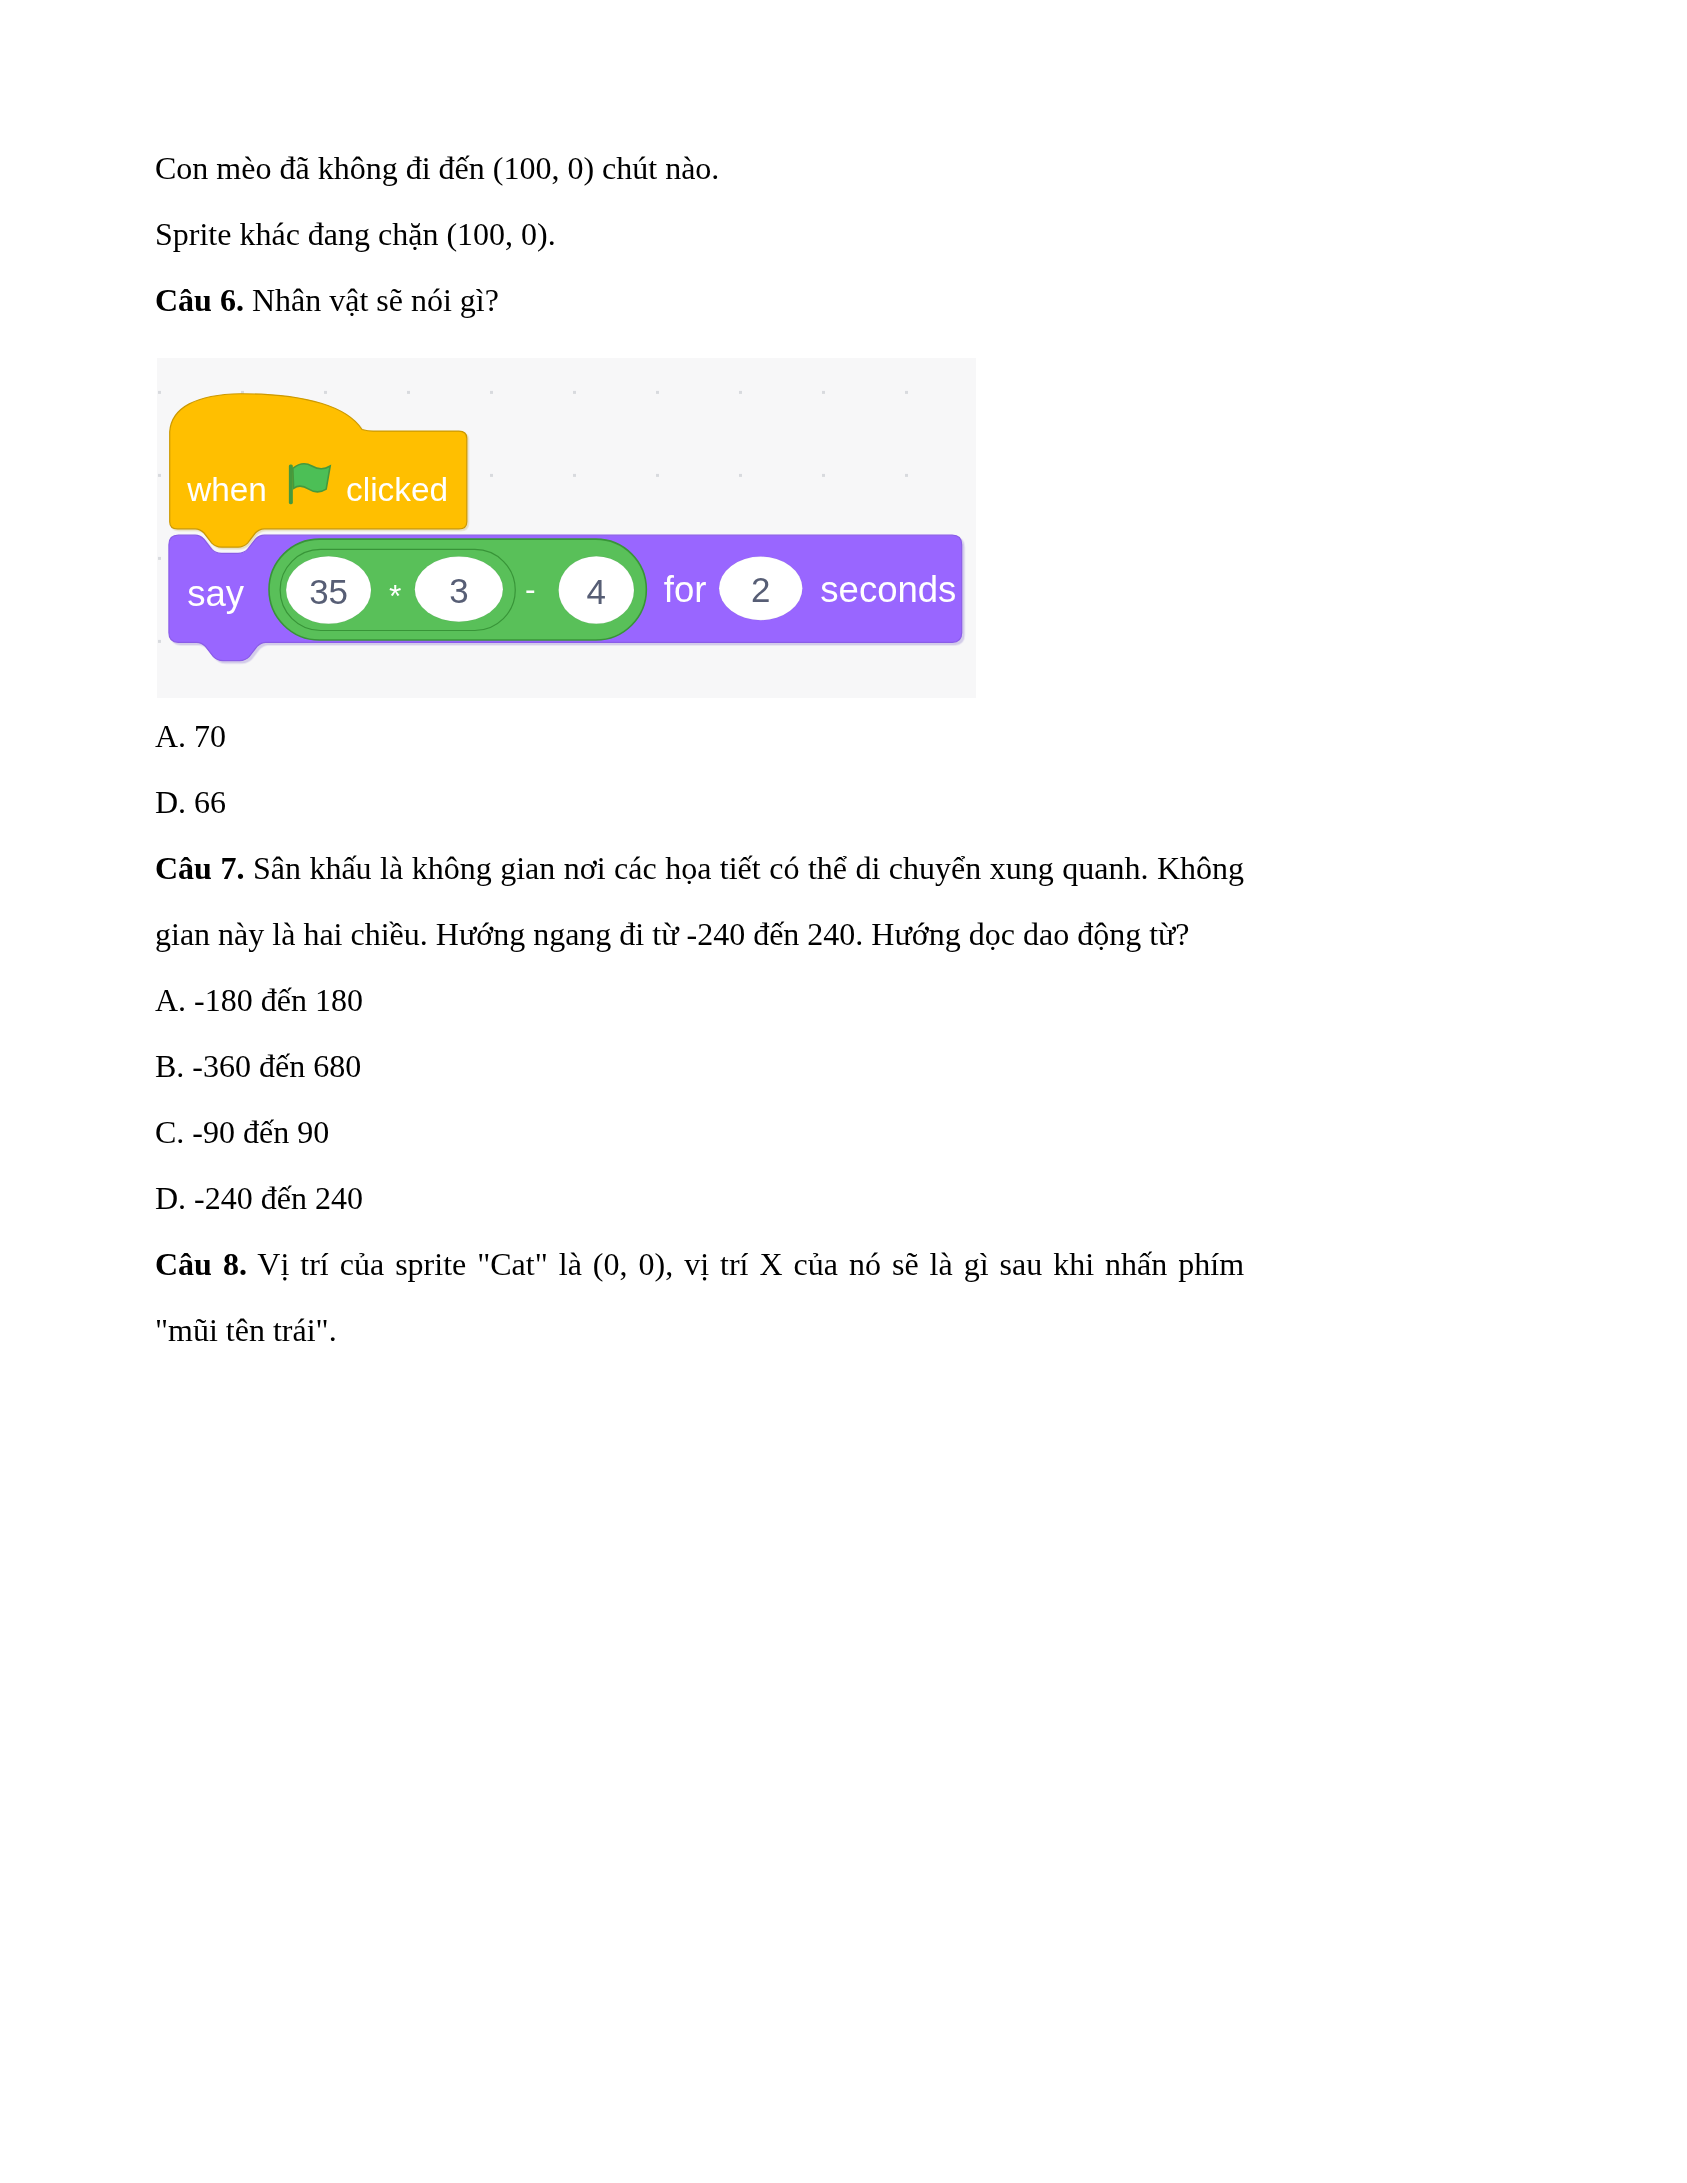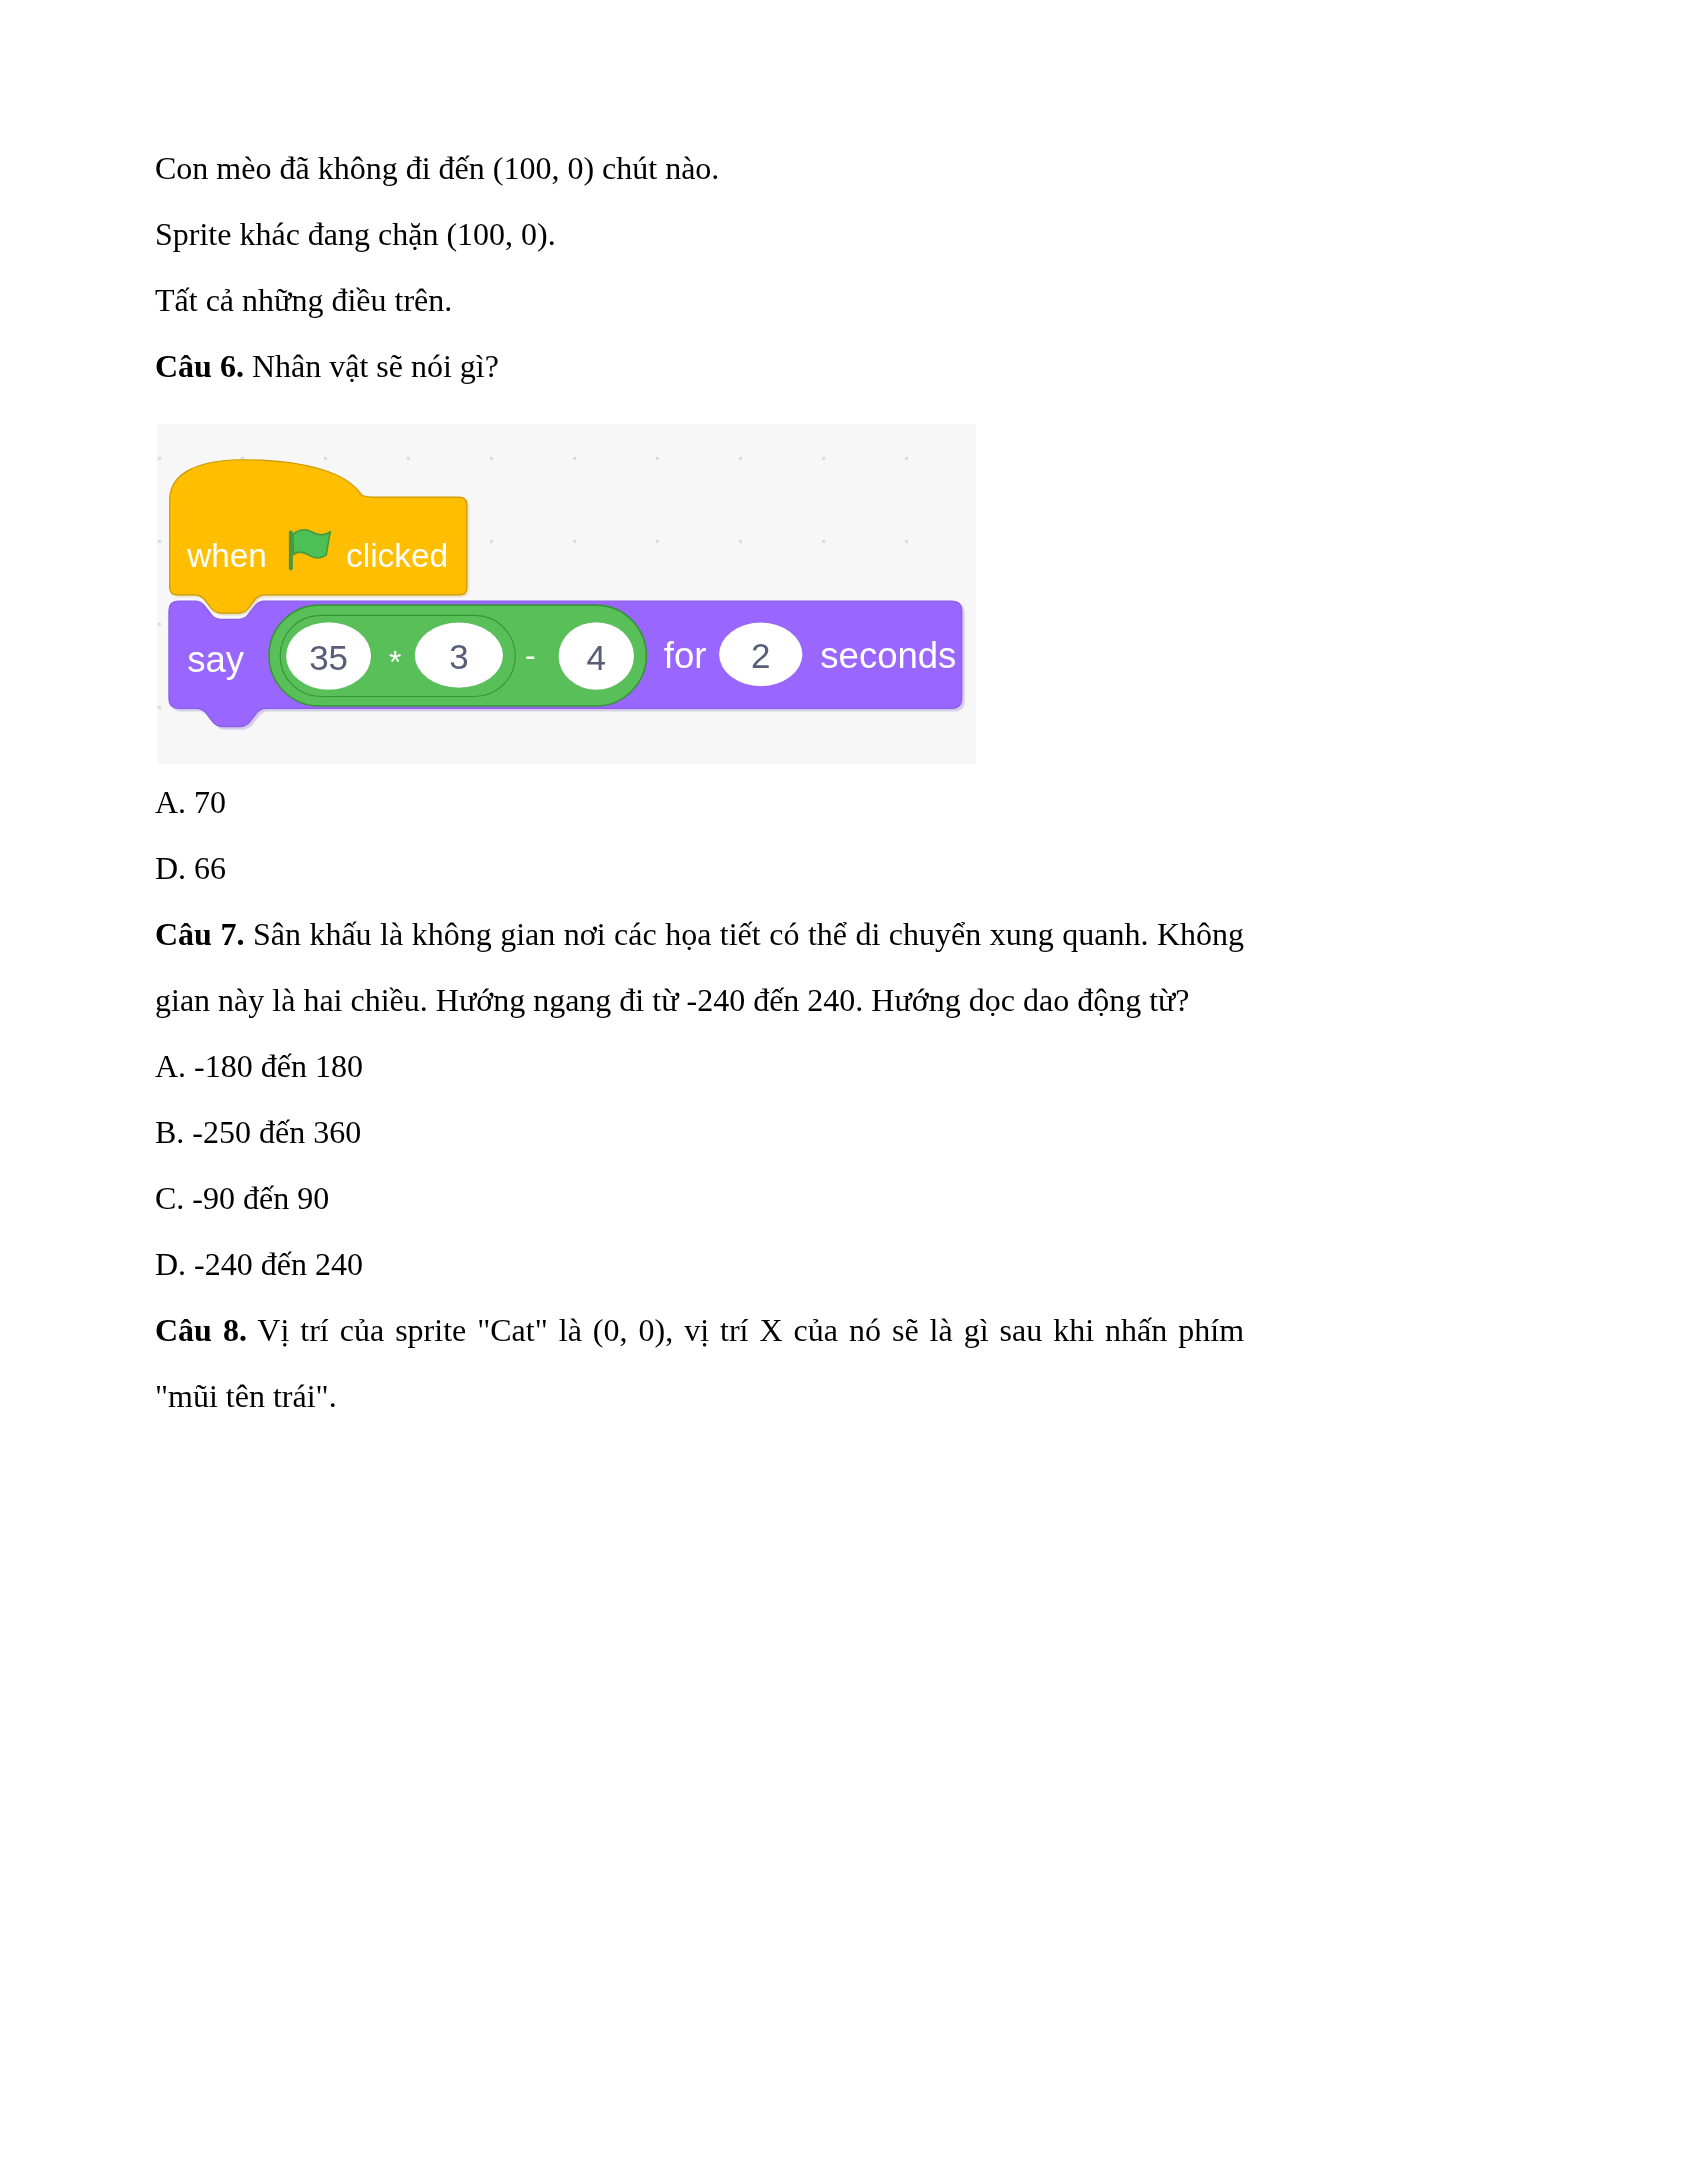--- a/index.html
+++ b/index.html
@@ -62,21 +62,20 @@
   .shadow-say { filter: drop-shadow(3px 3px 0 rgba(130,105,200,0.30)); }
   .shadow-hat { filter: drop-shadow(2px 2px 0 rgba(170,130,0,0.22)); }
 </style>
 </head>
 <body>
 
 <div class="page">
 
   <p class="line">Con mèo đã không đi đến (100, 0) chút nào.</p>
   <p class="line">Sprite khác đang chặn (100, 0).</p>
-  <p class="line">Tất cả những điều trên.</p>
 
   <p class="line"><b>Câu 6.</b> <span>Nhân vật sẽ nói gì?</span></p>
 
   <div class="scratch-shot">
     <svg width="819" height="340" viewBox="0 0 1031 428" xmlns="http://www.w3.org/2000/svg" style="font-size:40px">
 
       <path class="say-fill shadow-say" d="M 15,235 Q 15,223 27,223 H 48 C 53,223 56,225 59,228 L 69,241 C 72,244 76,246 81,246 H 102 C 107,246 111,244 114,241 L 124,228 C 127,225 130,223 135,223 H 1001 Q 1013,223 1013,235 V 346 Q 1013,358 1001,358 H 137 C 132,358 129,360 126,363 L 116,376 C 113,379 109,381 104,381 H 83 C 78,381 74,379 71,376 L 61,363 C 58,360 55,358 50,358 H 27 Q 15,358 15,346 Z"></path>
 
       <rect class="op-fill" x="141" y="228" width="475" height="127" rx="63.5" ry="63.5"></rect>
 
@@ -109,20 +108,20 @@
       <text class="blk-label hat-label vc" x="238" y="166">clicked</text>
     </svg>
   </div>
 
   <p class="line">A. 70</p>
   <p class="line">D. 66</p>
 
   <p class="line justify"><b>Câu 7.</b> <span>Sân khấu là không gian nơi các họa tiết có thể di chuyển xung quanh. Không gian này là hai chiều. Hướng ngang đi từ -240 đến 240. Hướng dọc dao động từ?</span></p>
 
   <p class="line">A. -180 đến 180</p>
-  <p class="line">B. -250 đến 360</p>
+  <p class="line">B. -360 đến 680</p>
   <p class="line">C. -90 đến 90</p>
   <p class="line">D. -240 đến 240</p>
 
   <p class="line justify"><b>Câu 8.</b> <span>Vị trí của sprite "Cat" là (0, 0), vị trí X của nó sẽ là gì sau khi nhấn phím "mũi tên trái".</span></p>
 
 </div>
 
 
 </body></html>

